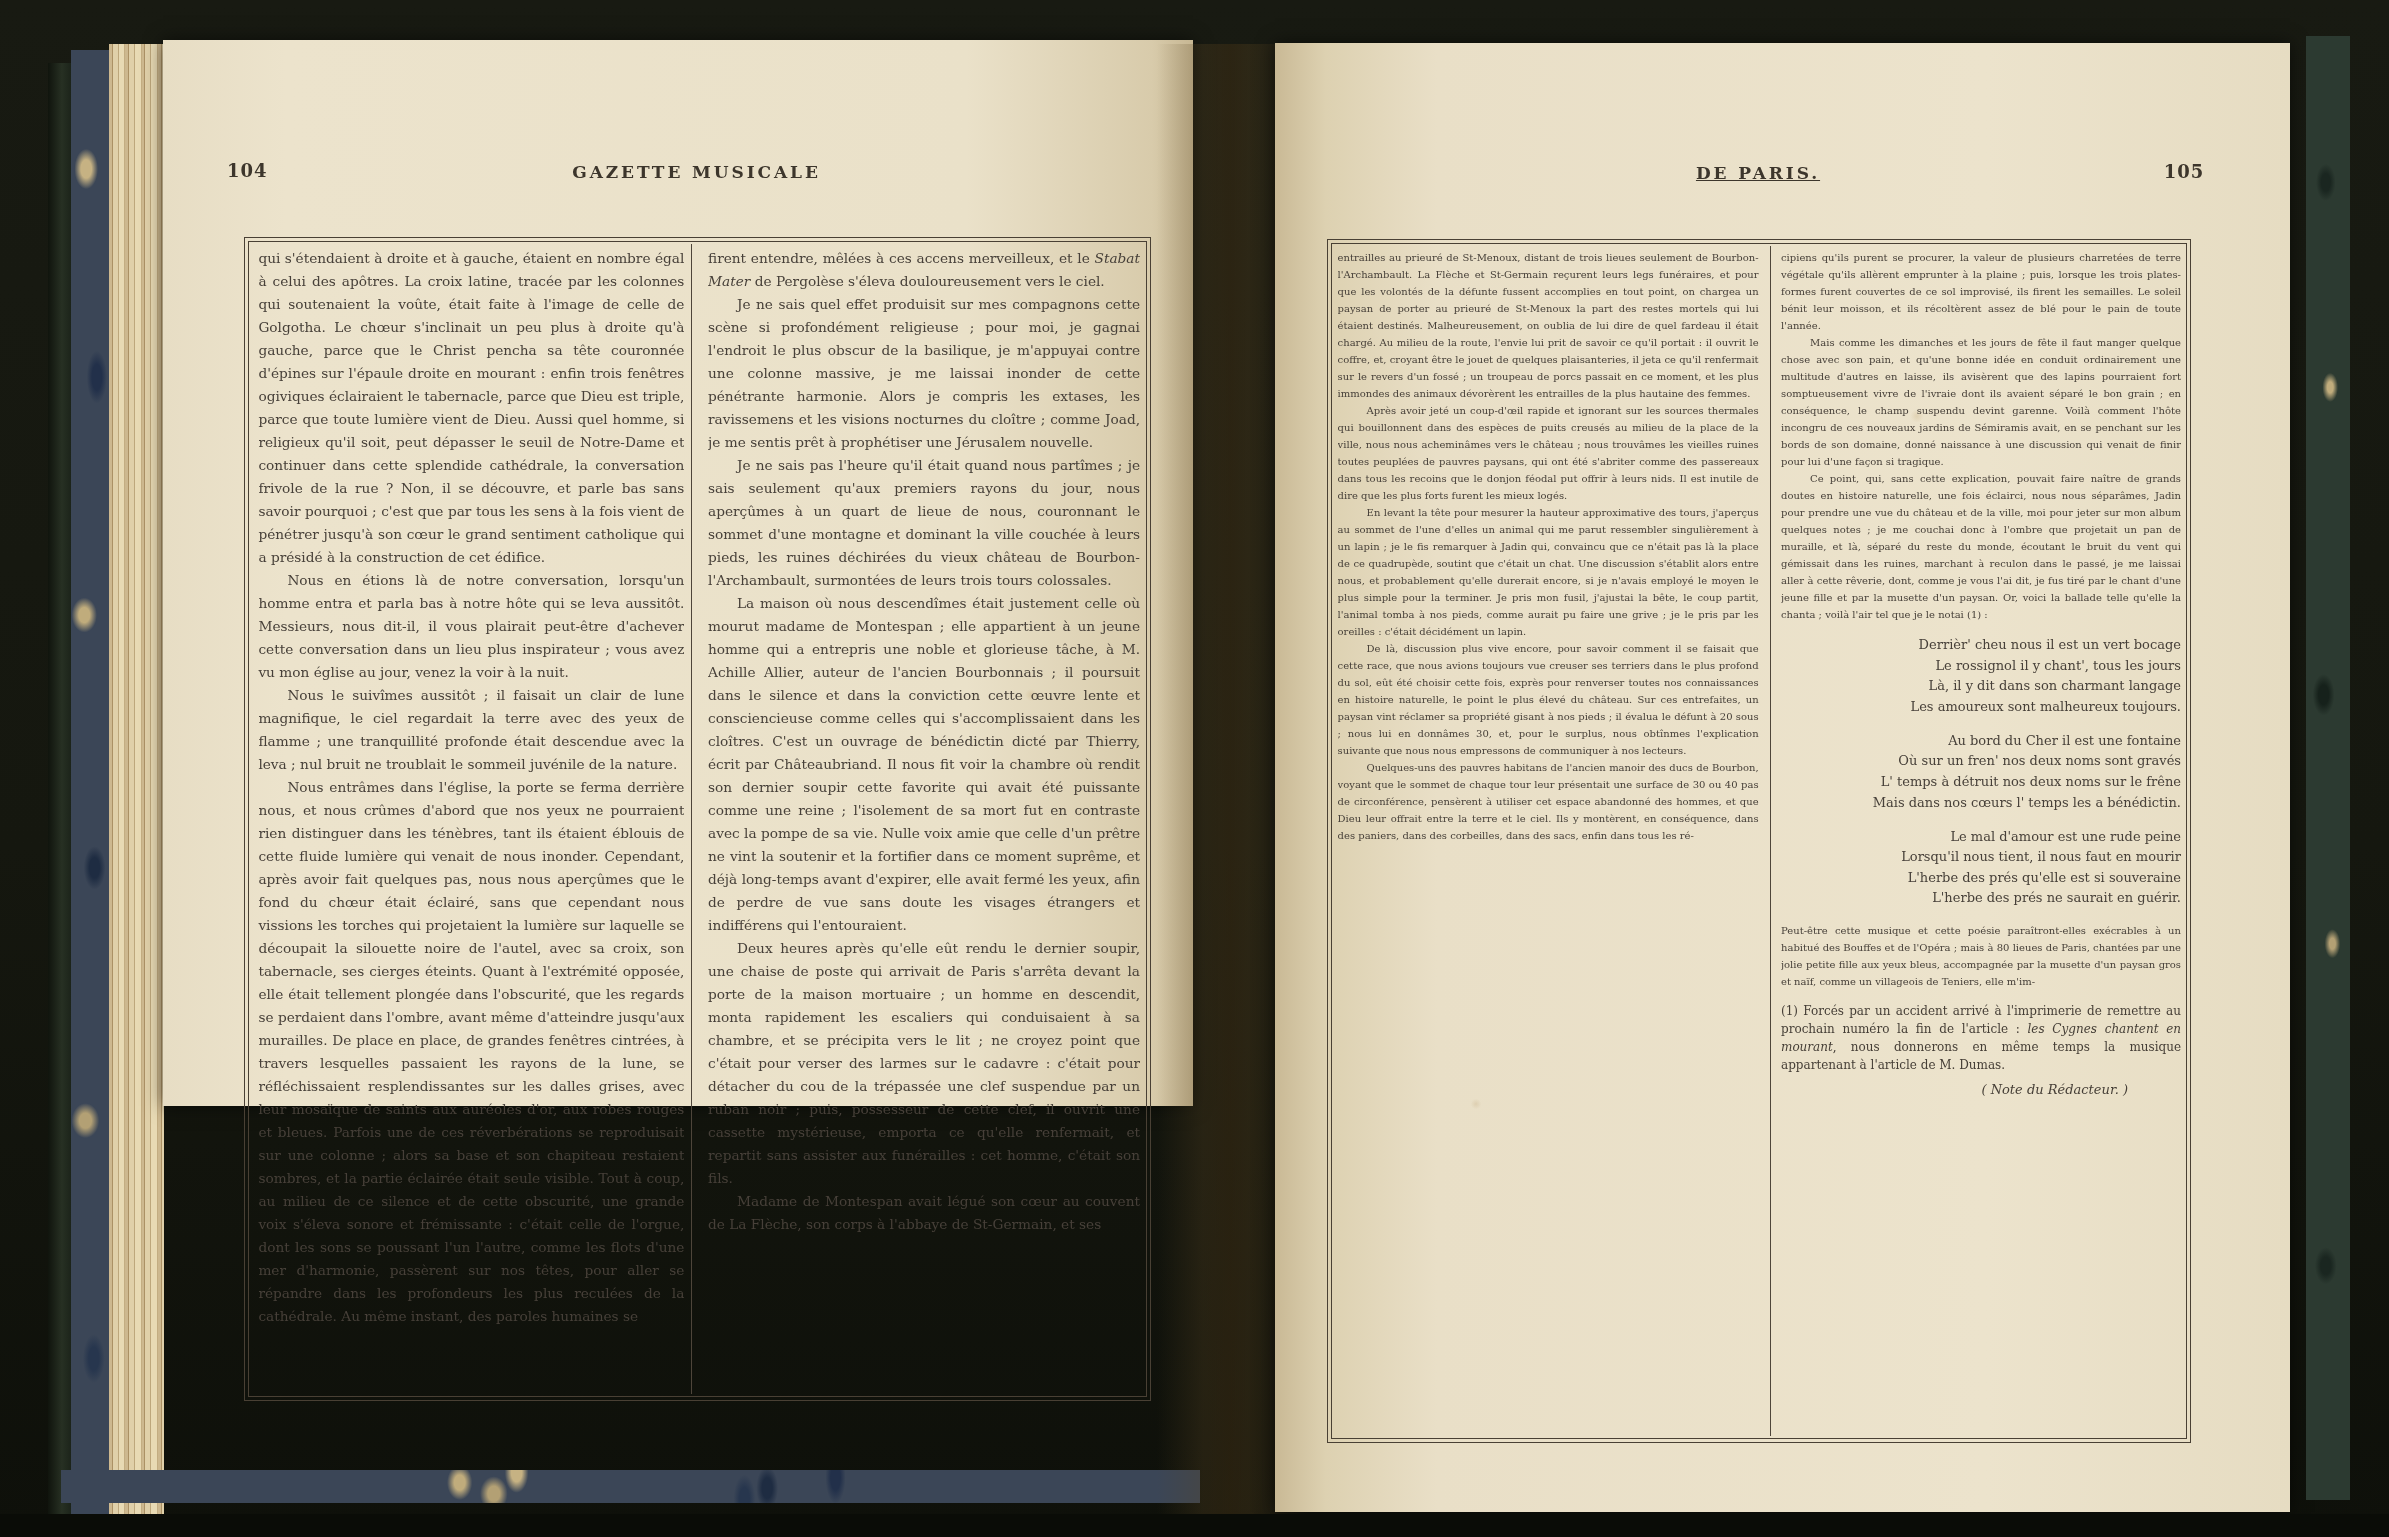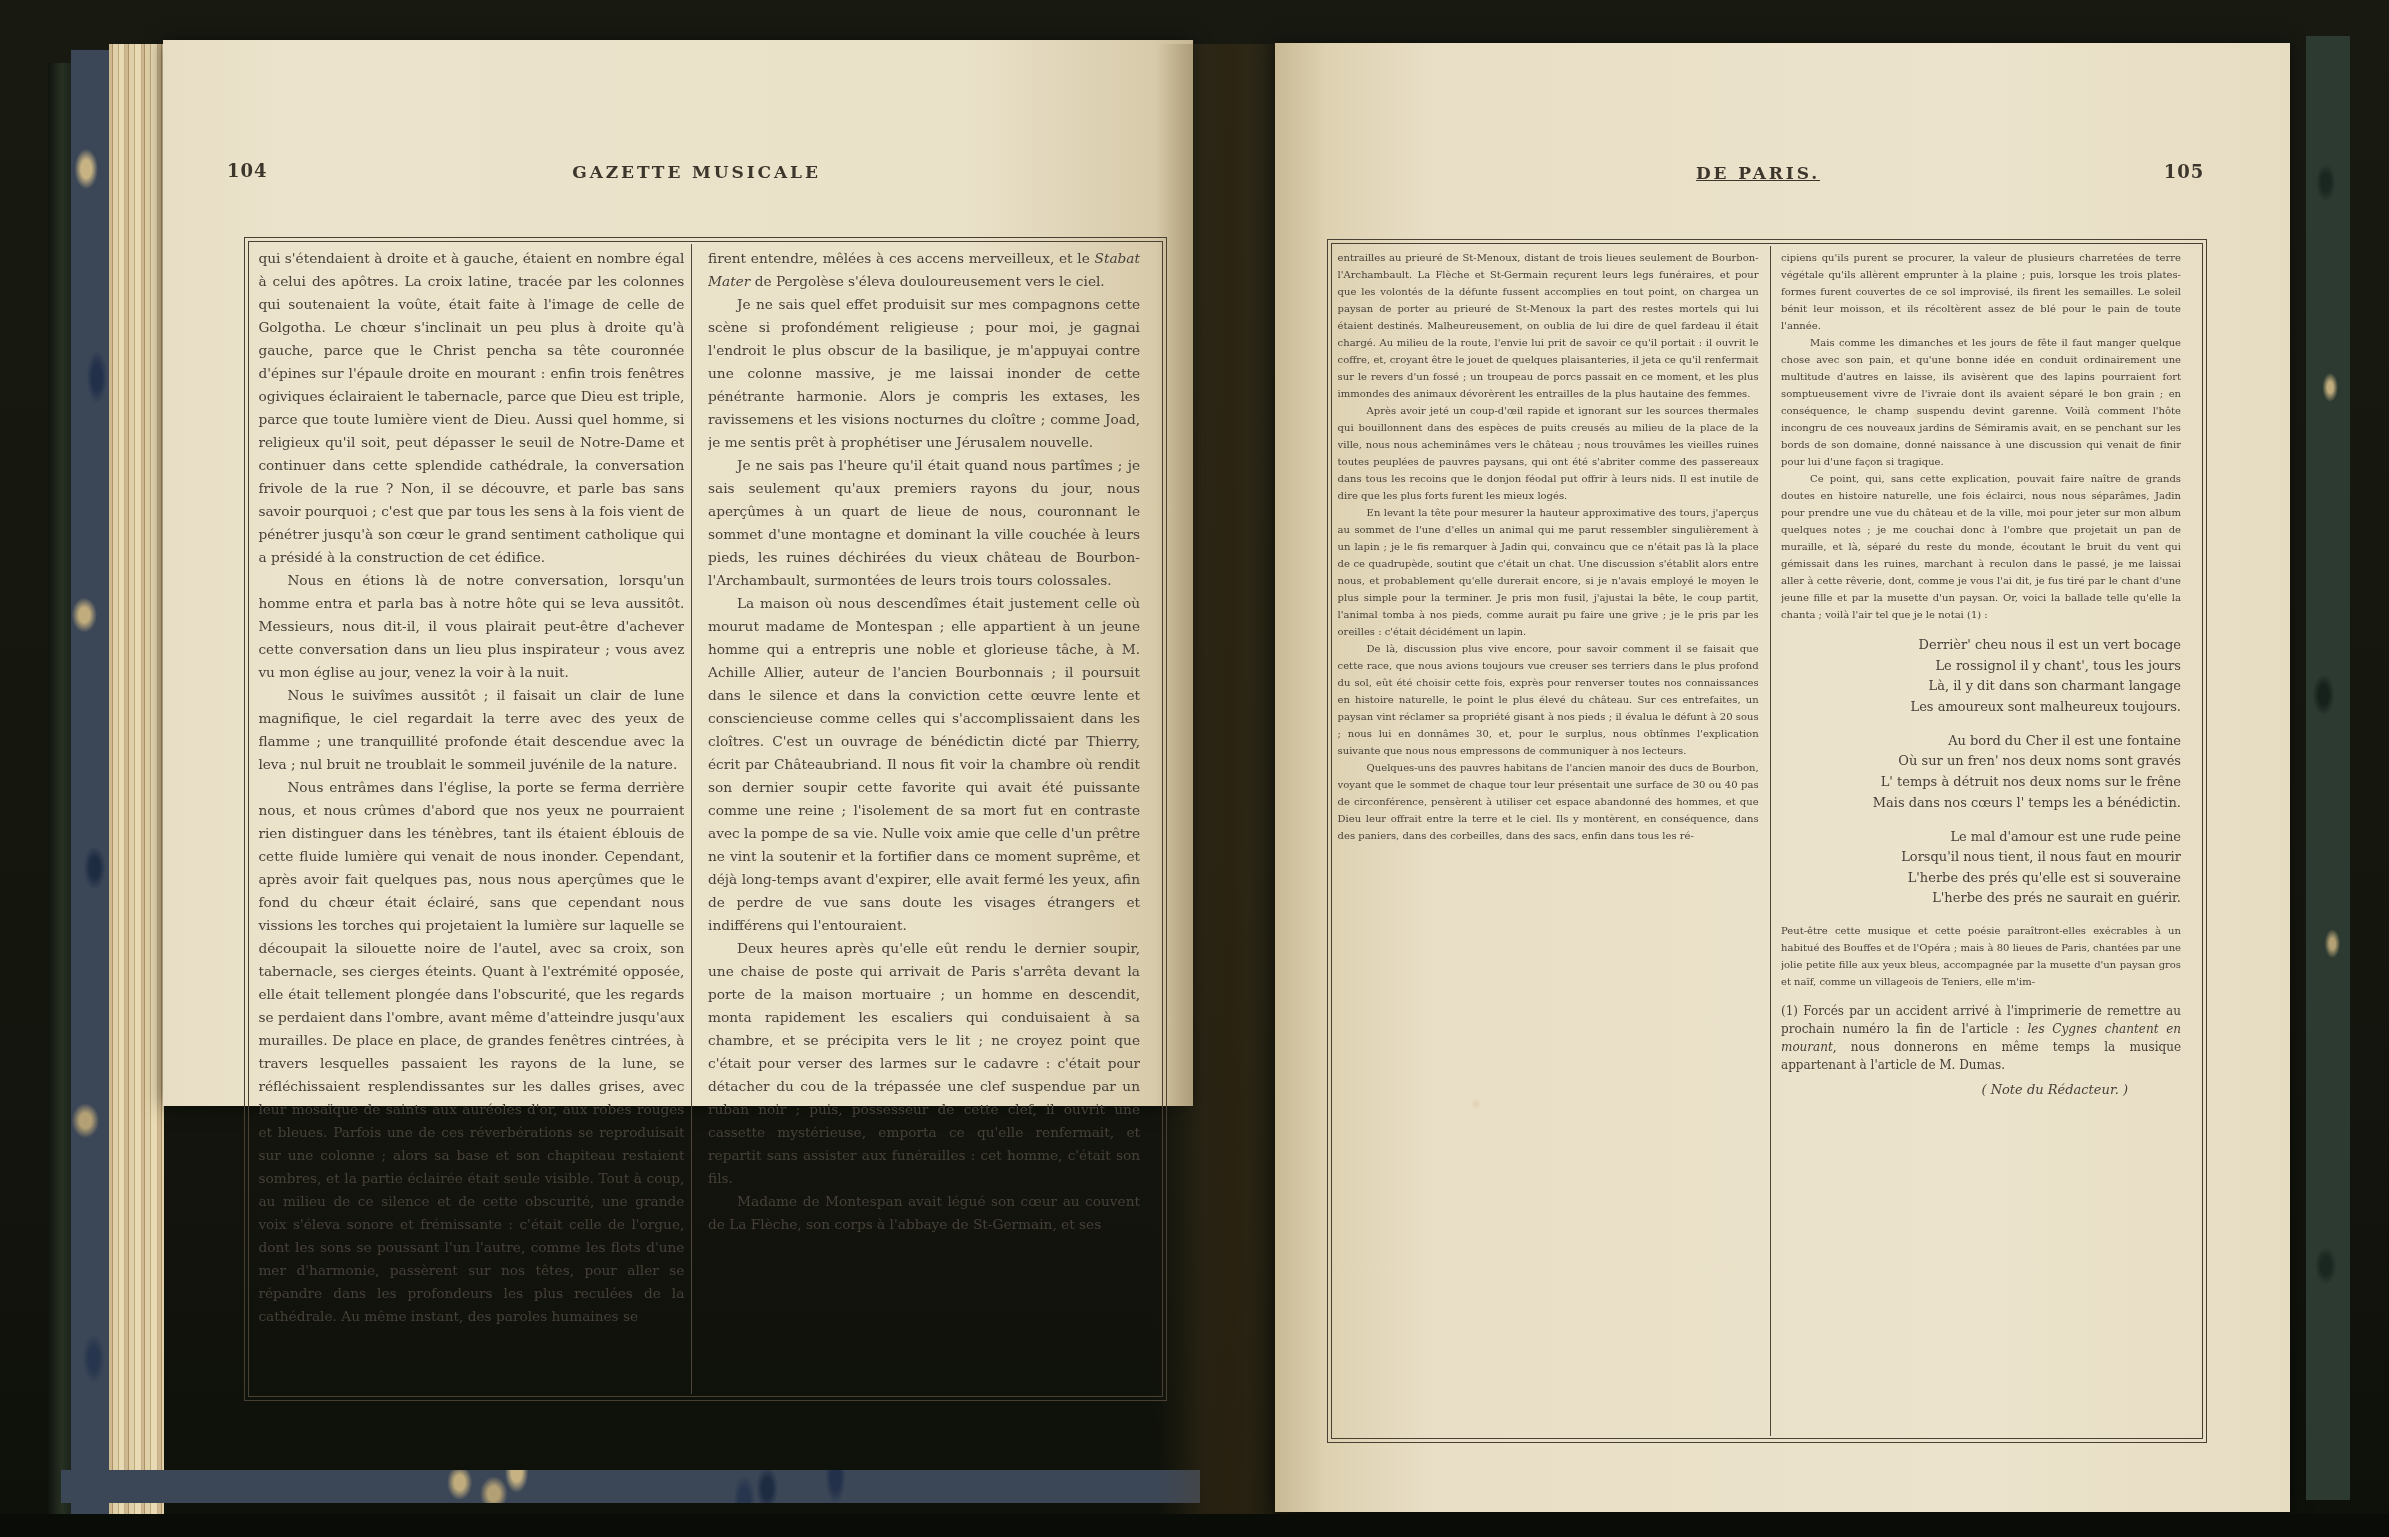--- a/index.html
+++ b/index.html
@@ -53,21 +53,21 @@
   
   .running-head{position:absolute;height:29px;color:#3d362c;}
   .running-head .title{display:block;text-align:center;font-weight:bold;
     font-size:17px;letter-spacing:2.9px;}
   .running-head .pageno{position:absolute;top:-1.9px;font-weight:bold;font-size:18px;letter-spacing:1px;}
   .page.left .running-head{left:81px;top:122px;width:905px;}
   .page.left .pageno{left:-17px;}
   .page.right .running-head{left:52px;top:120px;width:862px;text-decoration:underline;}
   .page.right .pageno{right:-15.3px;}
   
-  .frame{position:absolute;border:1.9px solid #494034;padding-left:16px;}
+  .frame{position:absolute;border:1.9px solid #494034;}
   .frame::after{content:"";position:absolute;inset:2.9px;border:1px solid #494034;pointer-events:none;}
   .page.left .frame{left:81px;top:197px;width:905px;height:1162px;}
   .page.right .frame{left:52px;top:196px;width:862px;height:1202px;}
   .coldiv{position:absolute;top:5.7px;bottom:5.7px;width:1px;background:#4e453a;}
   .page.left .coldiv{left:446px;}
   .page.right .coldiv{left:442px;}
   .col{position:absolute;top:8.6px;overflow:hidden;color:#474039;}
   .page.left .col1{left:13.4px;width:426px;height:1145px;}
   .page.left .col2{left:463px;width:432px;height:1145px;}
   .page.right .col1{left:9.6px;width:421px;height:1183px;}

